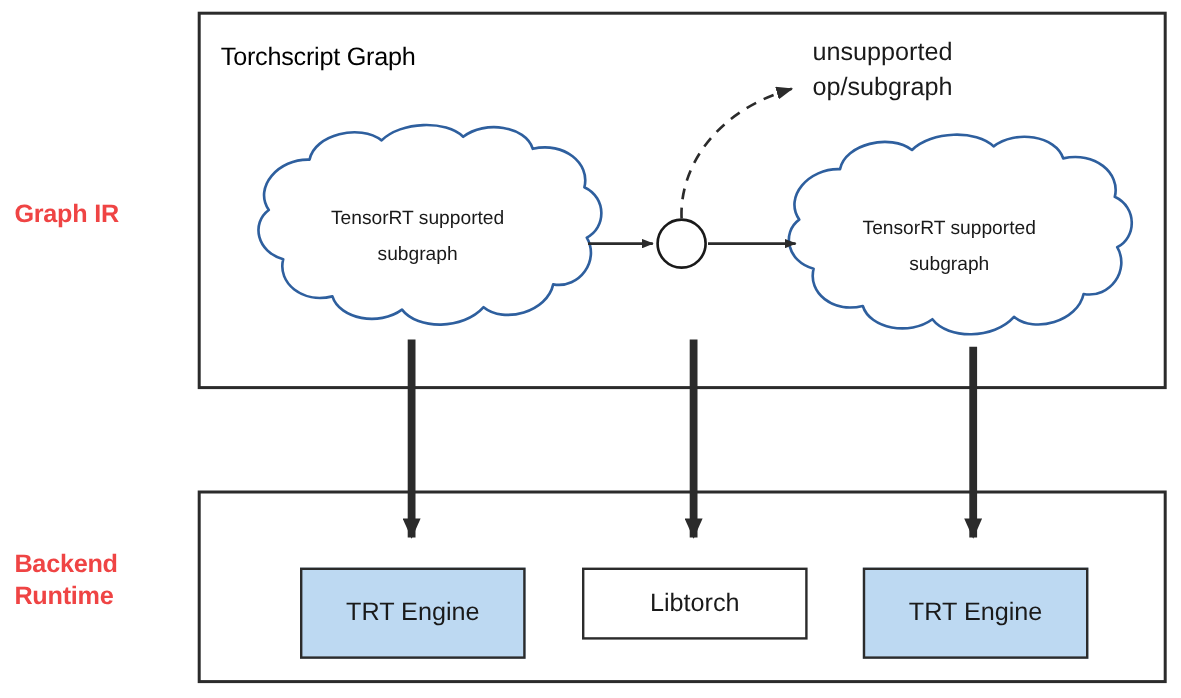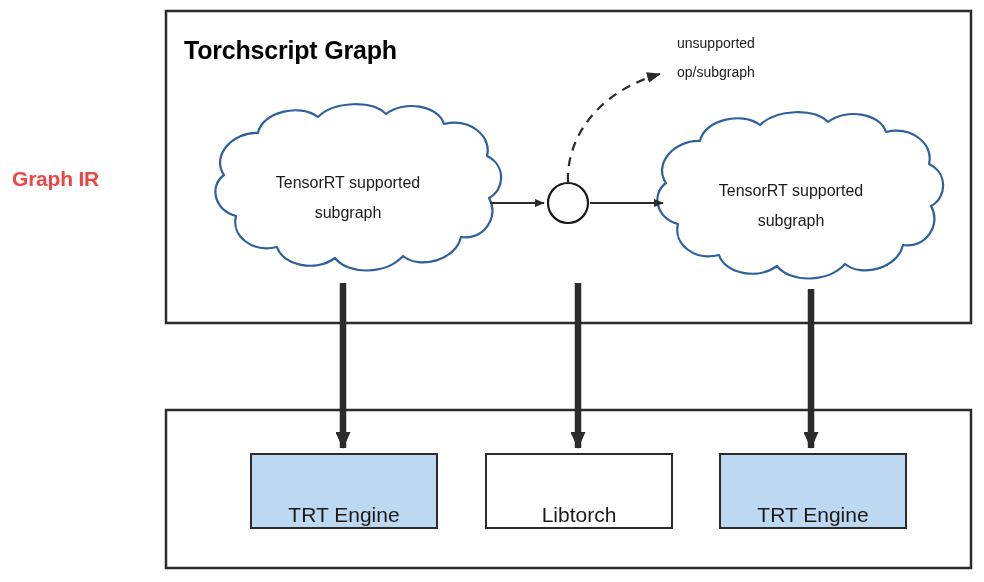--- a/index.html
+++ b/index.html
@@ -31,61 +31,62 @@
     color: #ef4444;
     line-height: 26px;
     white-space: pre-line;
     letter-spacing: -0.2px;
   }
   #row-label-graph-ir { left: 12px; top: 166px; }
   #row-label-backend  { left: 12px; top: 458px; }
 
   .container-title {
     position: absolute;
-    font-weight: bold;
-    font-size: 25px;
+    font-weight: normal;
+    font-size: 21px;
     color: #000000;
     left: 184px;
     top: 36px;
     letter-spacing: -0.2px;
   }
 
   .cloud-label {
     position: absolute;
     font-size: 16px;
     color: #1a1a1a;
     text-align: center;
     line-height: 30px;
     white-space: pre-line;
   }
   #cloud-label-left  { left: 212px; top: 168px; width: 272px; }
   #cloud-label-right { left: 655px; top: 176px; width: 272px; }
 
   .annotation-label {
     position: absolute;
-    font-size: 14px;
+    font-size: 21px;
     color: #1a1a1a;
     line-height: 29px;
     white-space: pre-line;
     left: 677px;
     top: 29px;
   }
 
   .runtime-box {
     position: absolute;
     box-sizing: border-box;
     border: 2px solid #2b2b2b;
     display: flex;
-    align-items: flex-end;
+    align-items: center;
     justify-content: center;
     font-size: 21px;
     color: #1a1a1a;
+    margin-top: 20px;
   }
   #runtime-box-trt-left  { left: 250px; top: 453px; width: 188px; height: 76px; background: #bdd9f2; }
-  #runtime-box-libtorch  { left: 485px; top: 453px; width: 188px; height: 76px; background: #ffffff; }
+  #runtime-box-libtorch  { left: 485px; top: 453px; width: 188px; height: 60px; background: #ffffff; }
   #runtime-box-trt-right { left: 719px; top: 453px; width: 188px; height: 76px; background: #bdd9f2; }
 </style>
 </head>
 <body>
 
 <div id="canvas">
 
   <svg id="diagram-svg" viewBox="0 0 984 582" xmlns="http://www.w3.org/2000/svg">
     <defs>
       <marker id="arrowhead-solid" markerWidth="10" markerHeight="8" refX="9.2" refY="4" orient="auto" markerUnits="userSpaceOnUse">
@@ -141,20 +142,22 @@
 
     <line x1="343" y1="283" x2="343" y2="448" stroke="#2b2b2b" stroke-width="6.5" marker-end="url(#arrowhead-thick)"></line>
 
     <line x1="578" y1="283" x2="578" y2="448" stroke="#2b2b2b" stroke-width="6.5" marker-end="url(#arrowhead-thick)"></line>
 
     <line x1="811" y1="289" x2="811" y2="448" stroke="#2b2b2b" stroke-width="6.5" marker-end="url(#arrowhead-thick)"></line>
   </svg>
 
   <div class="row-label" id="row-label-graph-ir">Graph IR</div>
 
+  <div class="row-label" id="row-label-backend">Backend
+Runtime</div>
 
   <div class="container-title">Torchscript Graph</div>
 
   <div class="cloud-label" id="cloud-label-left">TensorRT supported
 subgraph</div>
 
   <div class="cloud-label" id="cloud-label-right">TensorRT supported
 subgraph</div>
 
   <div class="annotation-label">unsupported

